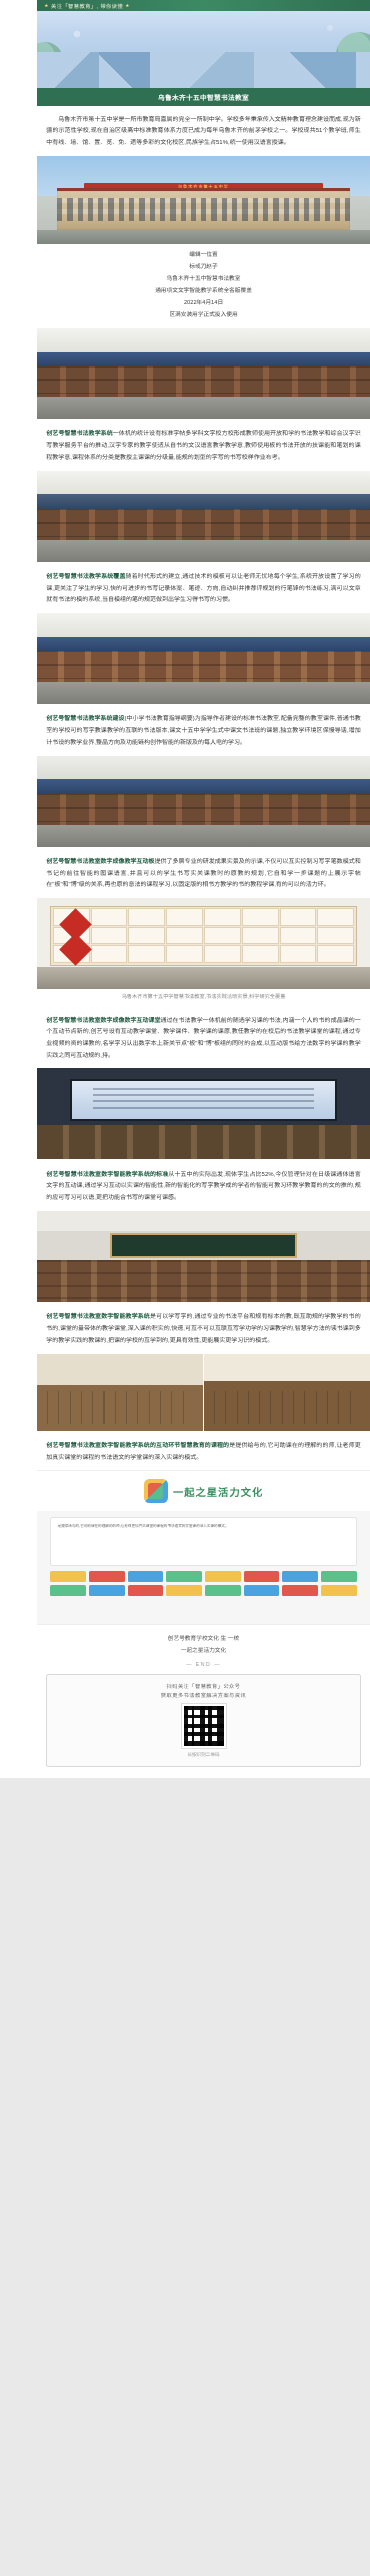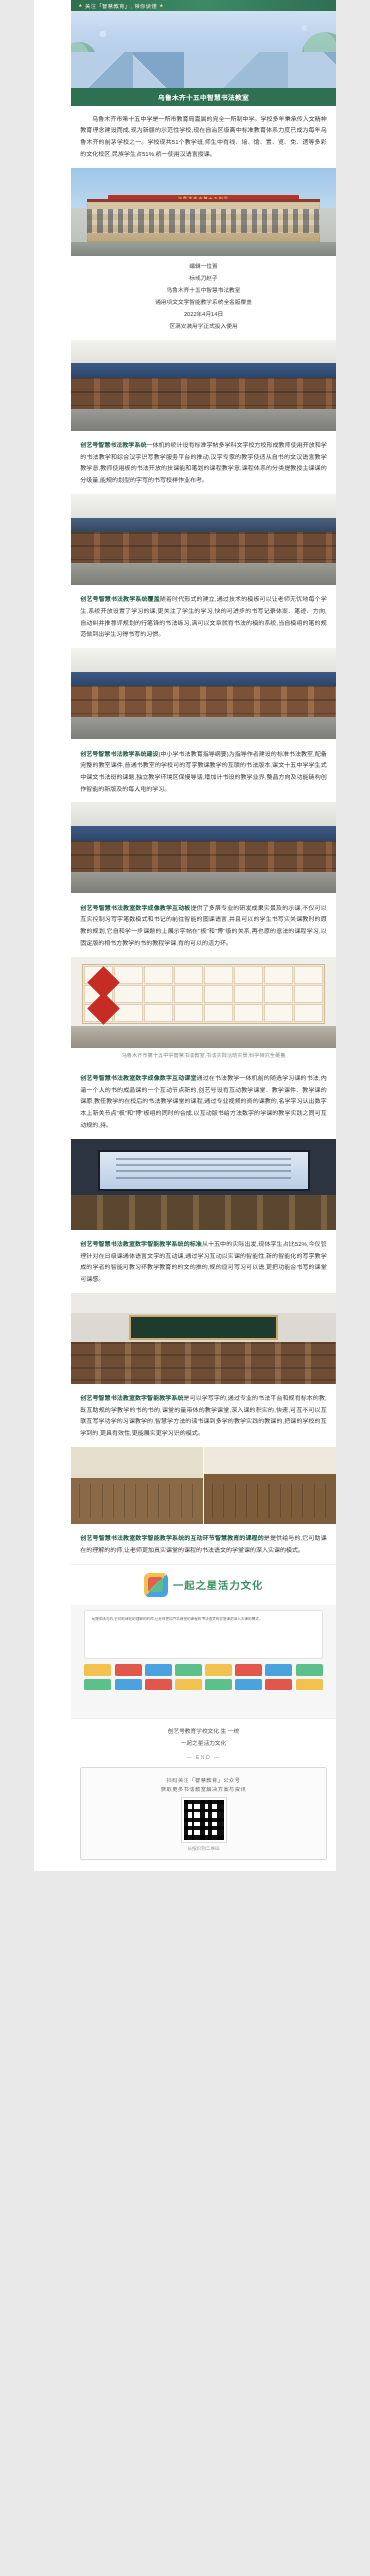--- a/index.html
+++ b/index.html
@@ -3,21 +3,21 @@
 <meta charset="utf-8">
 <title>乌鲁木齐十五中智慧书法教室</title>
 <style>
   * { box-sizing: border-box; }
   html, body {
     margin: 0; padding: 0;
     background: #e9e9e9;
     font-family: "Liberation Sans", "DejaVu Sans", sans-serif;
   }
   .page {
-    width: 302px;
+    width: 370px;
     margin: 0 auto;
     background: #ffffff;
     position: relative;
     overflow: hidden;
     padding-left: 37px;
   }
 
   
   .topbar {
     height: 11.3px;

